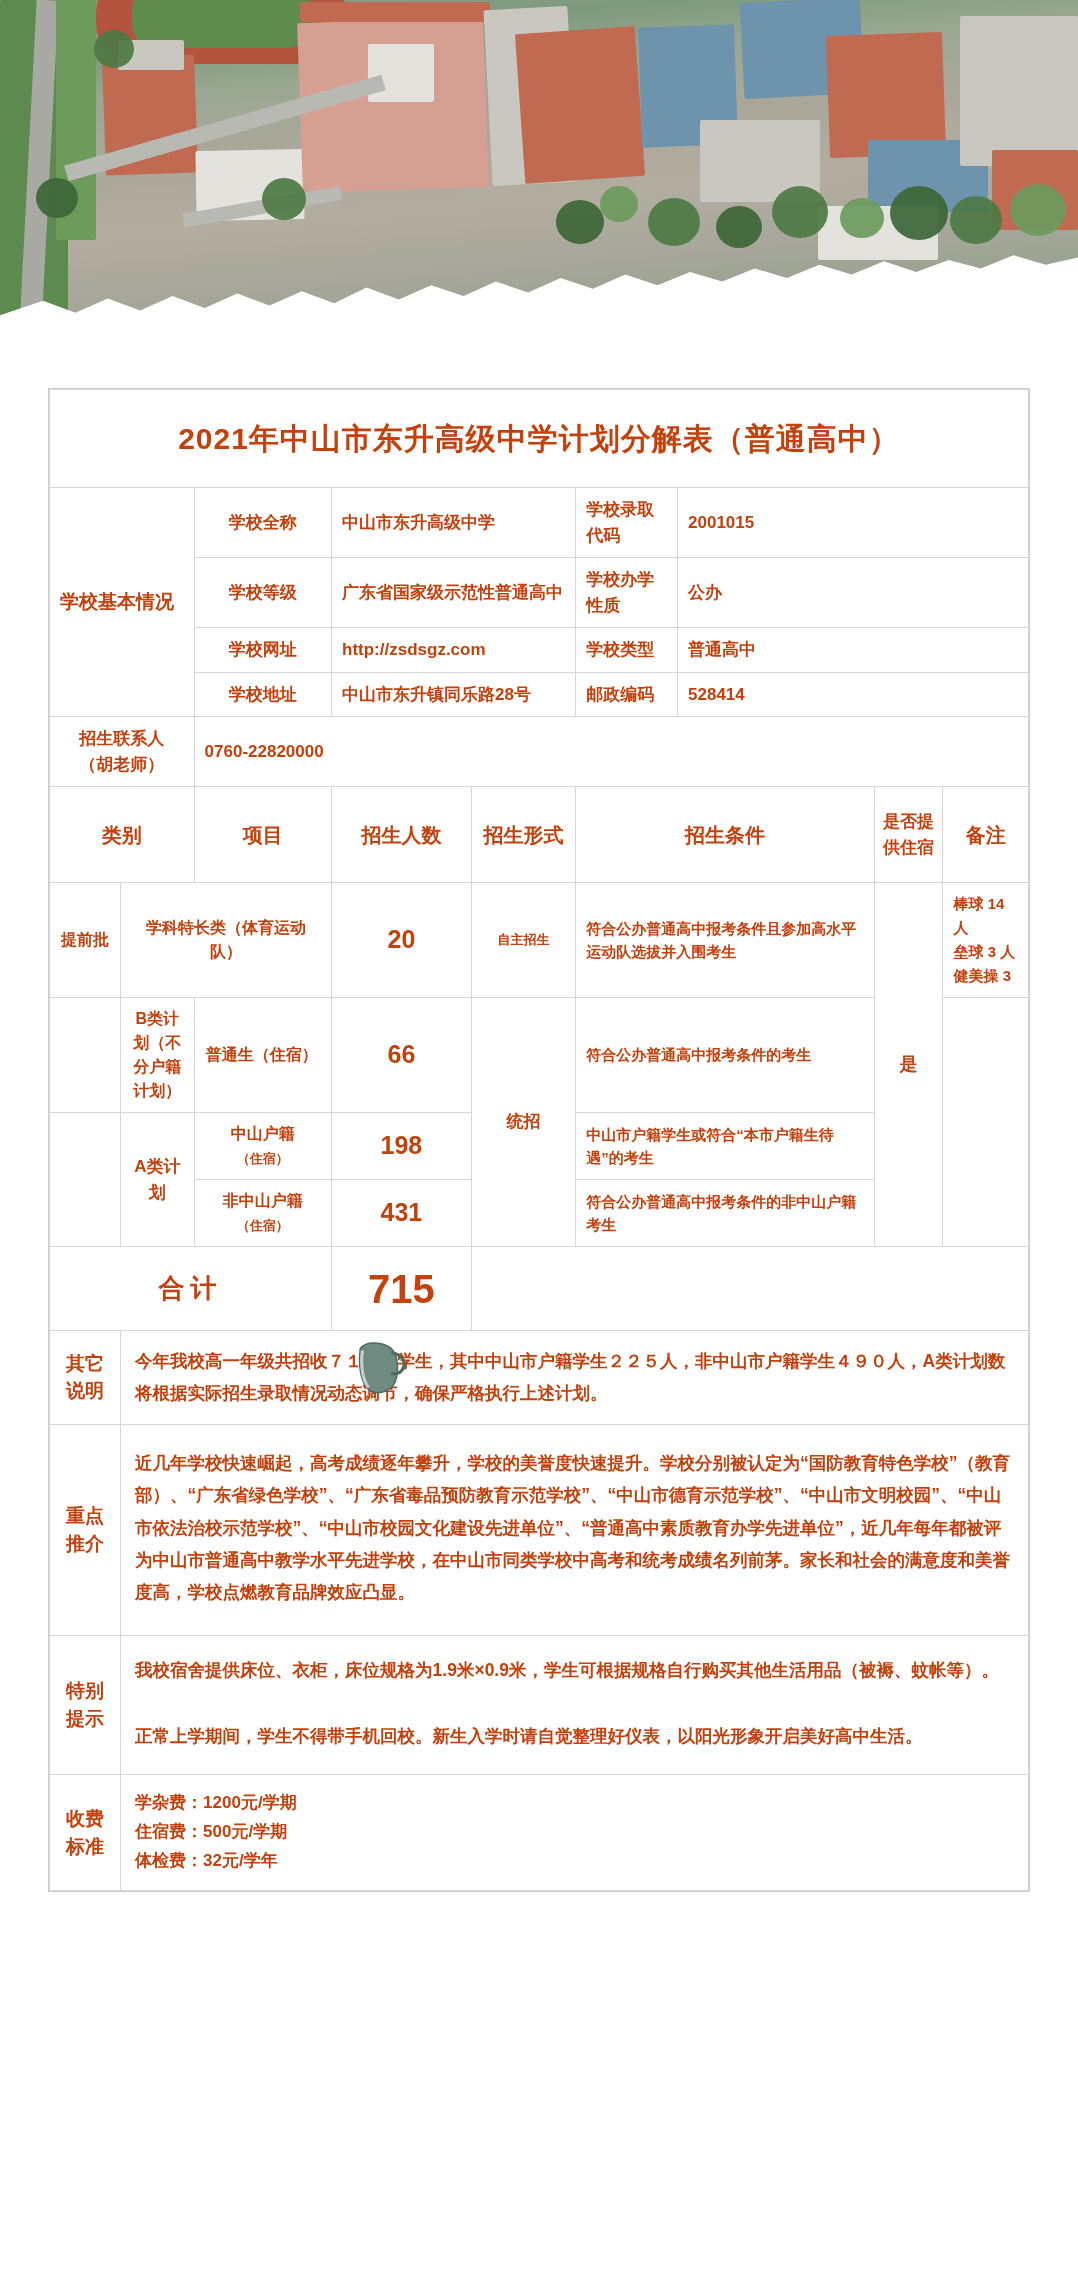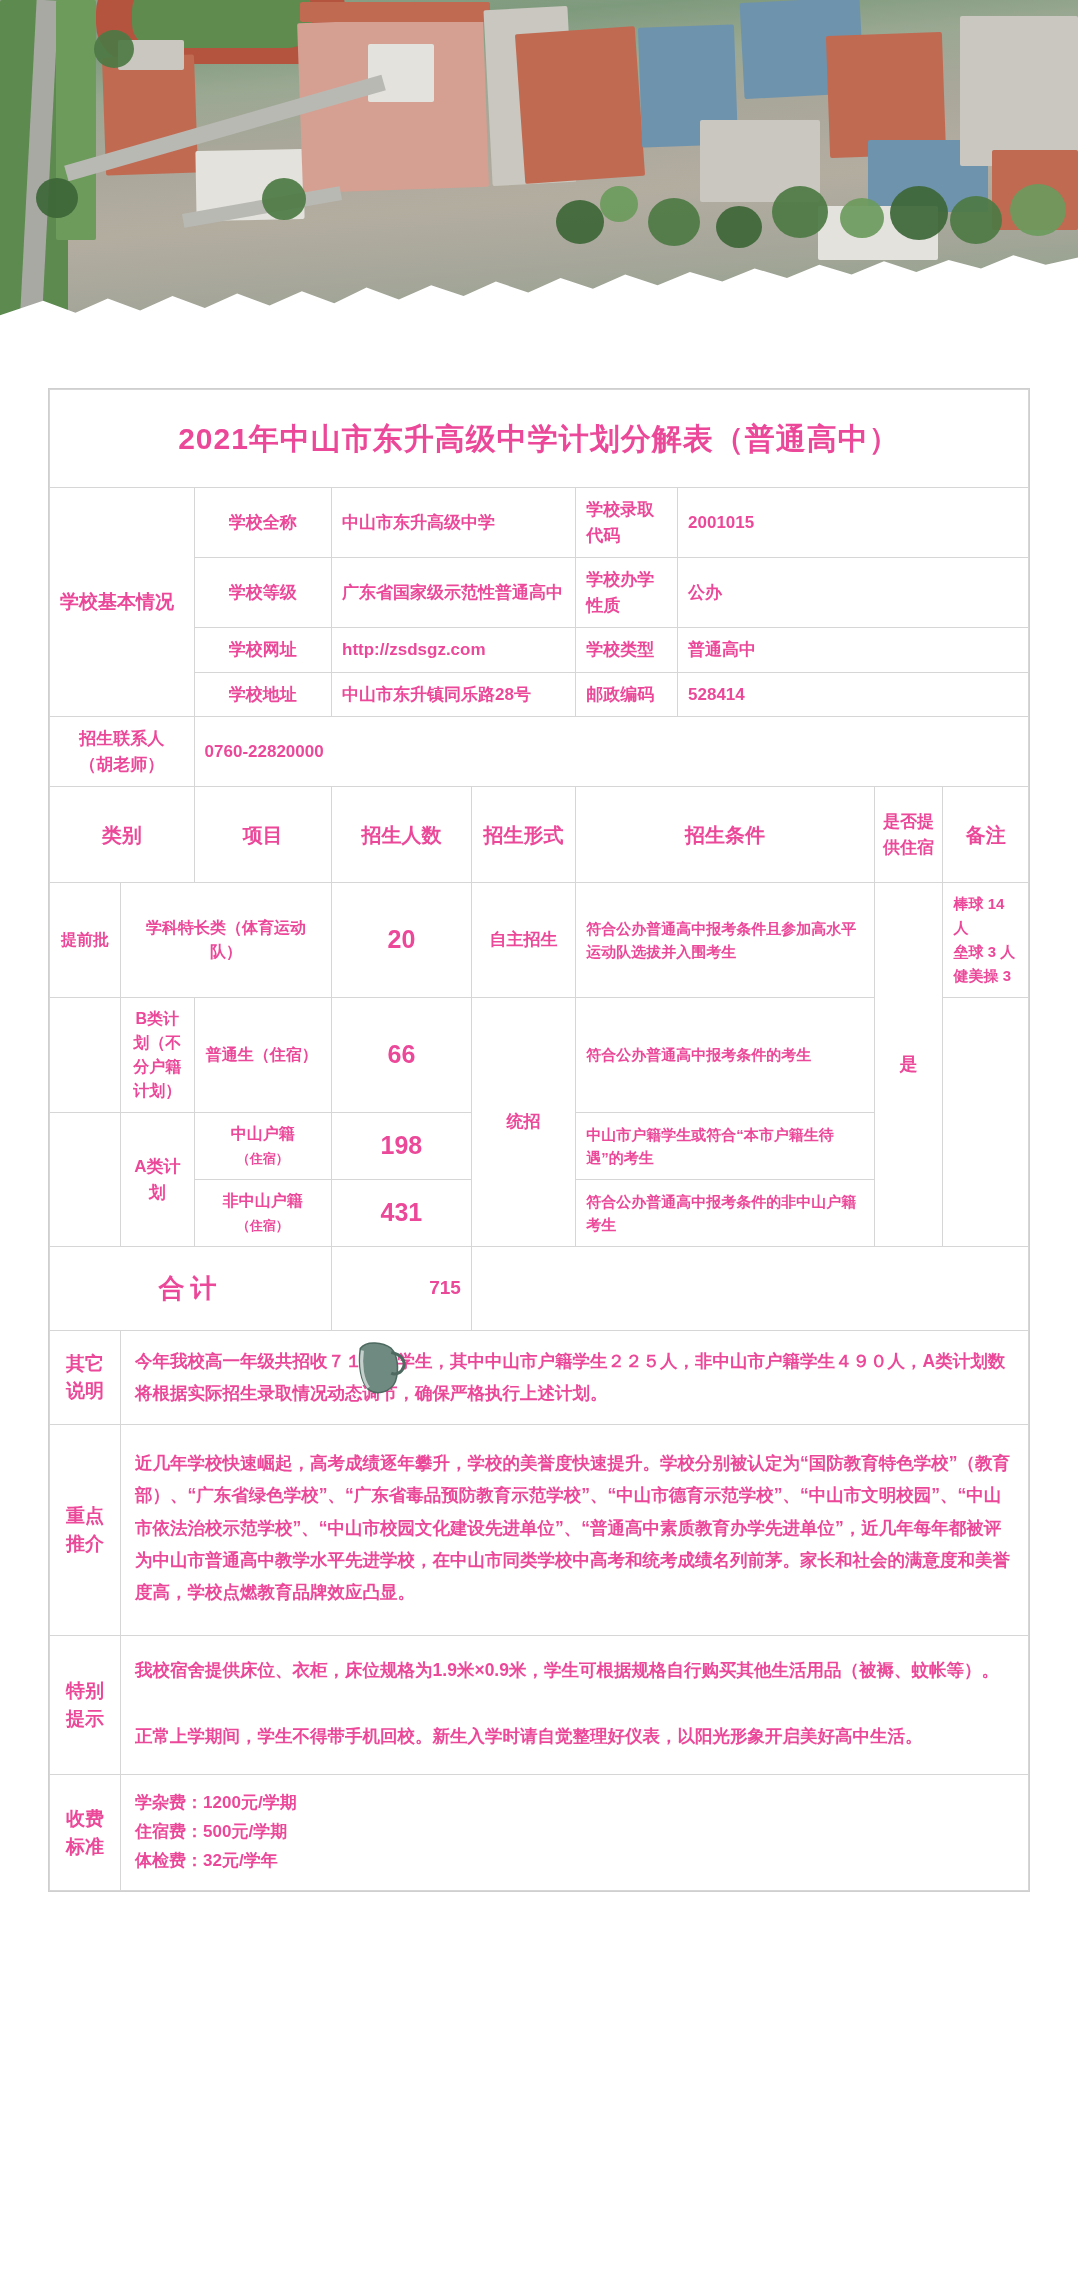--- a/index.html
+++ b/index.html
@@ -74,41 +74,41 @@
   
   .table-wrap{margin:58px 48px 0 48px;border:1px solid #cfcfcf;background:#fff;}
   table{width:100%;border-collapse:collapse;table-layout:fixed;}
   td,th{
     border:1px solid #d6d6d6;
     padding:9px 10px;
     font-size:17px;
     line-height:1.5;
     vertical-align:middle;
     font-weight:bold;
-    color:#ec4899;
+    color:#c2410c;
     word-break:break-word;
   }
   .doc-title{
     text-align:center;
     font-size:30px;
     font-weight:bold;
     letter-spacing:1px;
     padding:26px 10px 26px 10px;
     border:1px solid #d6d6d6;
   }
   .c{text-align:center;}
   .l{text-align:left;}
   .vcat{text-align:left;font-size:19px;}
   .hdr td{text-align:center;font-size:20px;padding:22px 6px;}
   .num{font-size:25px;text-align:center;font-weight:bold;}
   .cond{font-size:15px;line-height:1.55;text-align:left;}
   .memo{font-size:15px;line-height:1.6;text-align:left;}
   .small{font-size:13px;font-weight:bold;}
   .total-label{font-size:26px;text-align:center;letter-spacing:6px;}
-  .total-num{font-size:19px;text-align:right;margin-top:29px;}
+  .total-num{font-size:40px;text-align:center;margin-top:29px;}
   .sec-label{text-align:center;font-size:19px;line-height:1.45;width:66px;}
   .sec-body{font-size:17.5px;line-height:1.85;text-align:left;padding:14px 14px;}
   .sec-body p{margin:0 0 18px 0;}
   .sec-body p:last-child{margin-bottom:0;}
   .fee p{margin:0;line-height:1.7;font-size:17px;}
   .blank{border:1px solid #d6d6d6;}
 
   
   .mask-sticker{
     position:absolute;left:350px;top:1334px;width:66px;height:66px;pointer-events:none;
@@ -224,21 +224,21 @@
         <td>招生形式</td>
         <td colspan="2">招生条件</td>
         <td style="font-size:17px;">是否提供住宿</td>
         <td>备注</td>
       </tr>
 
       <tr>
         <td class="c" style="font-size:16px;">提前批</td>
         <td class="c" colspan="2" style="font-size:16px;">学科特长类（体育运动队）</td>
         <td class="num">20</td>
-        <td class="c" style="font-size:17px;">自主招生</td>
+        <td class="c" style="font-size:13px;">自主招生</td>
         <td class="cond" colspan="2">符合公办普通高中报考条件且参加高水平运动队选拔并入围考生</td>
         <td class="c" rowspan="4" style="font-size:18px;">是</td>
         <td class="memo" style="white-space:pre-line;vertical-align:top;">棒球 14 人
 垒球 3 人
 健美操 3</td>
       </tr>
 
       <tr>
         <td class="blank"></td>
         <td class="c" style="font-size:16px;">B类计划（不分户籍计划）</td>

